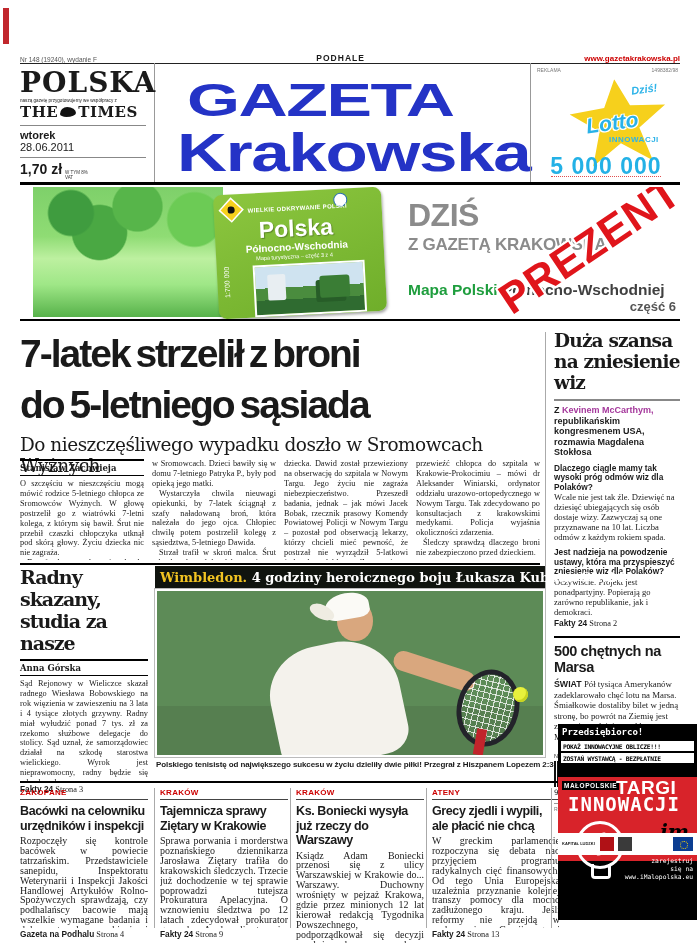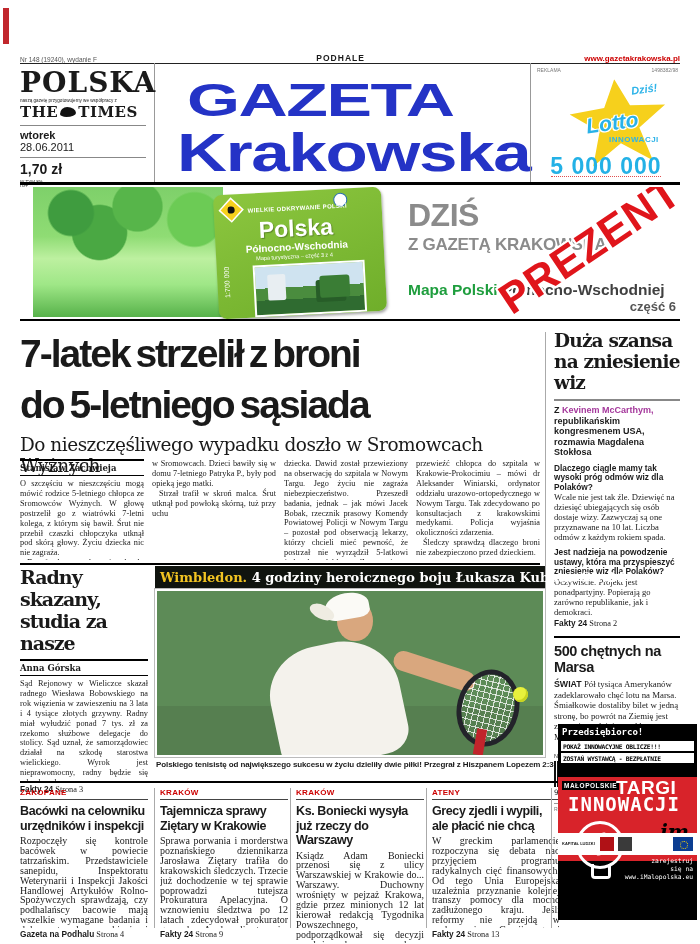--- a/index.html
+++ b/index.html
@@ -19,21 +19,21 @@
   
   .masthead{left:20px;top:63px;width:660px;height:119px;display:flex;}
   .mh-left{width:135px;border-right:1px solid #999;padding:6px 8px 0 0;box-sizing:border-box;}
   .polska{font-family:"DejaVu Serif",serif;font-weight:bold;font-size:28px;letter-spacing:1px;line-height:28px;}
   .tagline{font-size:4.6px;font-family:"Liberation Sans",sans-serif;color:#222;margin-top:1px;}
   .times{font-family:"DejaVu Serif",serif;font-weight:bold;font-size:15px;letter-spacing:.5px;display:flex;align-items:center;gap:2px;}
   .eagle{display:inline-block;width:16px;height:10px;background:#111;border-radius:45% 55% 60% 40%/70% 60% 40% 30%;}
   .mh-sep{border-top:1px solid #888;margin:4px 0 3px 0;}
   .day{font-size:11px;font-weight:bold;font-family:"Liberation Sans",sans-serif;line-height:12px;}
   .date{font-size:11px;font-family:"Liberation Sans",sans-serif;line-height:12px;}
-  .price-row{display:flex;align-items:baseline;gap:3px;flex-direction:column;}
+  .price-row{display:flex;align-items:baseline;gap:3px;}
   .price{font-size:14px;font-weight:bold;font-family:"Liberation Sans",sans-serif;}
   .price-note{font-size:4.5px;font-family:"Liberation Sans",sans-serif;color:#333;line-height:5px;width:26px;}
   .mh-center{flex:1;position:relative;padding-top:12px;}
   .gk1{position:absolute;left:32px;top:14px;font-family:"Liberation Sans",sans-serif;font-weight:900;
        font-size:47px;line-height:46px;color:#2433c6;letter-spacing:-1px;transform:scaleX(1.45);transform-origin:left center;}
   .gk2{position:absolute;left:22px;top:62px;font-family:"Liberation Sans",sans-serif;font-weight:900;
        font-size:54px;line-height:54px;color:#2433c6;letter-spacing:-1px;transform:scaleX(1.28);transform-origin:left center;}
   .mh-right{width:150px;border-left:1px solid #999;position:relative;box-sizing:border-box;padding:4px 0 0 6px;}
   .reklama-row{display:flex;justify-content:space-between;font-size:5px;color:#777;font-family:"Liberation Sans",sans-serif;padding-right:2px;}
   .lotto-star{position:absolute;left:38px;top:16px;width:100px;height:92px;background:#f6d01c;
@@ -273,20 +273,21 @@
     <div class="lead-col">
       <div class="byline">Stanisław Zachwieja</div>
       <div class="body-txt">
         <p>O szczęściu w nieszczęściu mogą mówić rodzice 5-letniego chłopca ze Sromowców Wyżnych. W głowę postrzelił go z wiatrówki 7-letni kolega, z którym się bawił. Śrut nie przebił czaszki chłopczyka utknął pod skórą głowy. Życiu dziecka nic nie zagraża.</p>
         <p>Do feralnego zdarzenia doszło wczoraj w godzinach popołudniowych</p>
       </div>
     </div>
     <div class="lead-col">
       <div class="body-txt">
         <p>w Sromowcach. Dzieci bawiły się w domu 7-letniego Patryka P., były pod opieką jego matki.</p>
+        <p>Wystarczyła chwila nieuwagi opiekunki, by 7-latek ściągnął z szafy naładowaną broń, która należała do jego ojca. Chłopiec chwilę potem postrzelił kolegę z sąsiedztwa, 5-letniego Dawida.</p>
         <p>Strzał trafił w skroń malca. Śrut utknął pod powłoką skórną, tuż przy uchu</p>
       </div>
     </div>
     <div class="lead-col">
       <div class="body-txt">
         <p>dziecka. Dawid został przewieziony na obserwację do szpitala w Nowym Targu. Jego życiu nie zagraża niebezpieczeństwo. Przeszedł badania, jednak – jak mówi Jacek Bobak, rzecznik prasowy Komendy Powiatowej Policji w Nowym Targu – pozostał pod obserwacją lekarzy, którzy chcieli mieć pewność, że postrzał nie wyrządził 5-latkowi żadnych szkód. – Z uwagi na miejsce postrzału i wiek dziecka, zdecydowaliśmy się</p>
       </div>
     </div>
     <div class="lead-col">
       <div class="body-txt">

